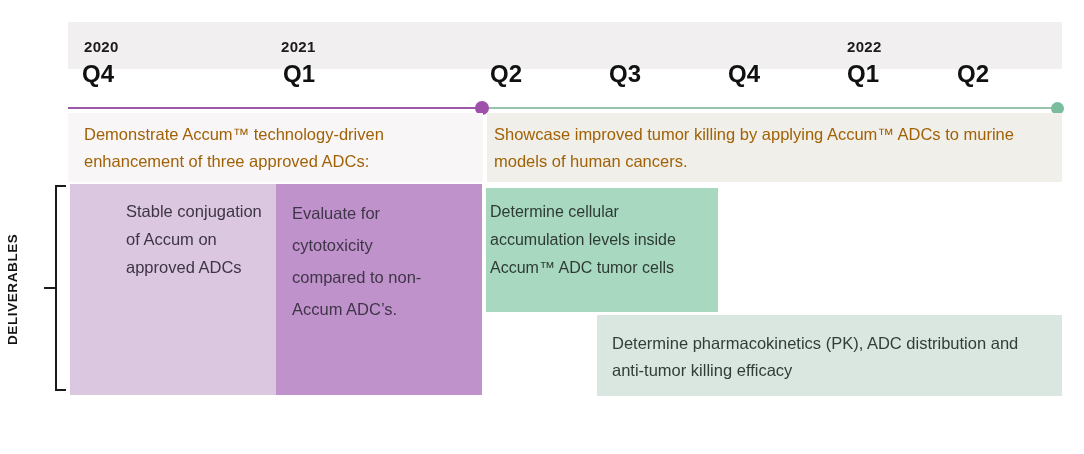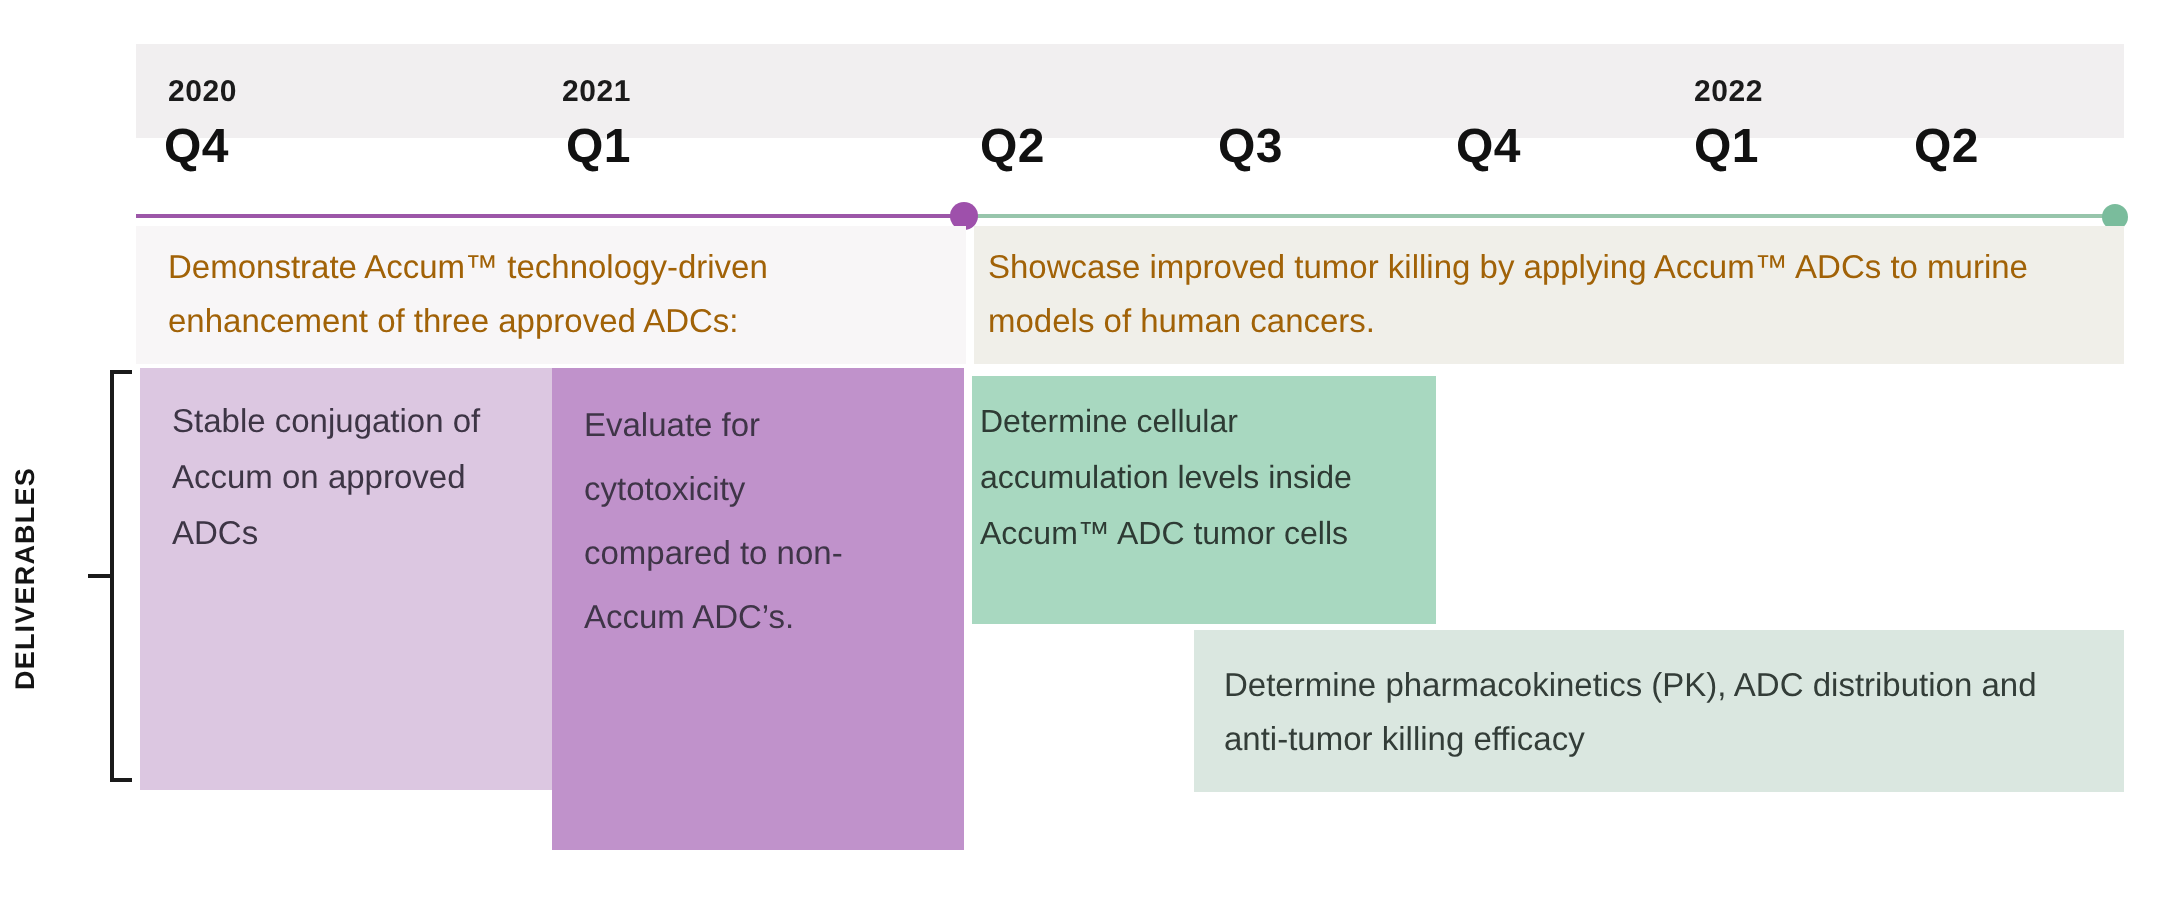--- a/index.html
+++ b/index.html
@@ -42,22 +42,22 @@
     font-size:16.5px;font-weight:400;line-height:27px;color:#a16207;
   }
   .objective-1{left:68px;width:415px;background:#f8f6f7;padding:8px 0 0 16px;}
   .objective-1 .obj-text{display:block;max-width:372px;}
   .objective-2{left:487px;width:575px;background:#f0efe9;padding:8px 0 0 7px;}
   .objective-2 .obj-text{display:block;max-width:560px;}
   
   .box{position:absolute;box-sizing:border-box;font-size:16.5px;line-height:28px;}
   .box-1{left:70px;top:184px;width:206px;height:211px;background:#dcc7e1;
          padding:13px 14px 0 16px;color:#3d3545;}
-  .box-1 .box-text{display:block;max-width:176px;}
-  .box-2{left:276px;top:184px;width:206px;height:241px;background:#c092cb;
+  .box-1 .box-text{display:block;max-width:176px;margin-left:40px;}
+  .box-2{left:276px;top:184px;width:206px;height:211px;background:#c092cb;
          padding:13px 14px 0 16px;color:#3f3548;line-height:32px;}
   .box-2 .box-text{display:block;max-width:152px;}
   .box-3{left:486px;top:188px;width:232px;height:124px;background:#a8d8c0;
          padding:10px 14px 0 4px;color:#2e3b34;font-size:16px;}
   .box-3 .box-text{display:block;max-width:186px;}
   .box-4{left:597px;top:315px;width:465px;height:81px;background:#dae7e0;
          padding:15px 10px 0 15px;color:#333d38;line-height:27px;}
   .box-4 .box-text{display:block;max-width:442px;}
   
   .bracket-svg{position:absolute;left:42px;top:179px;}

